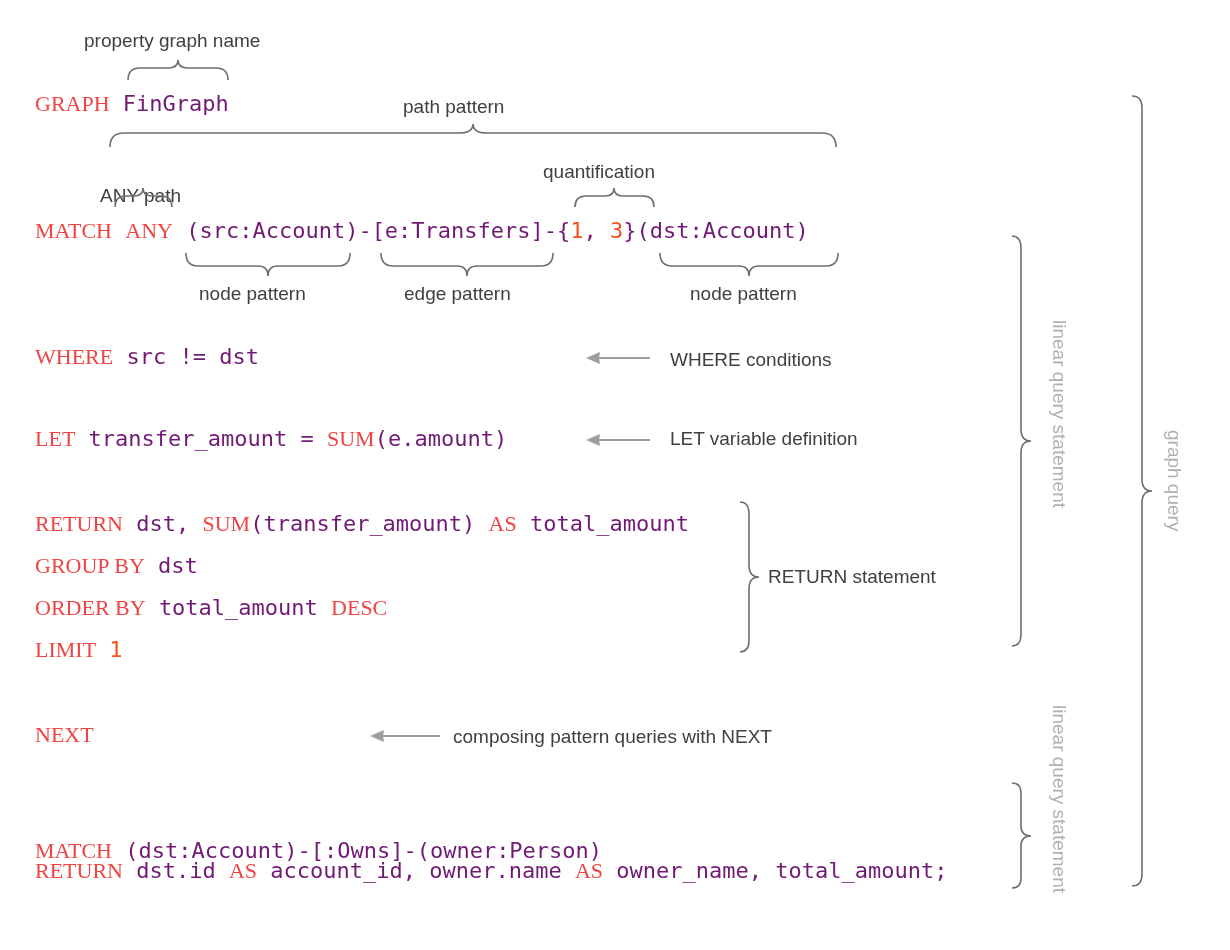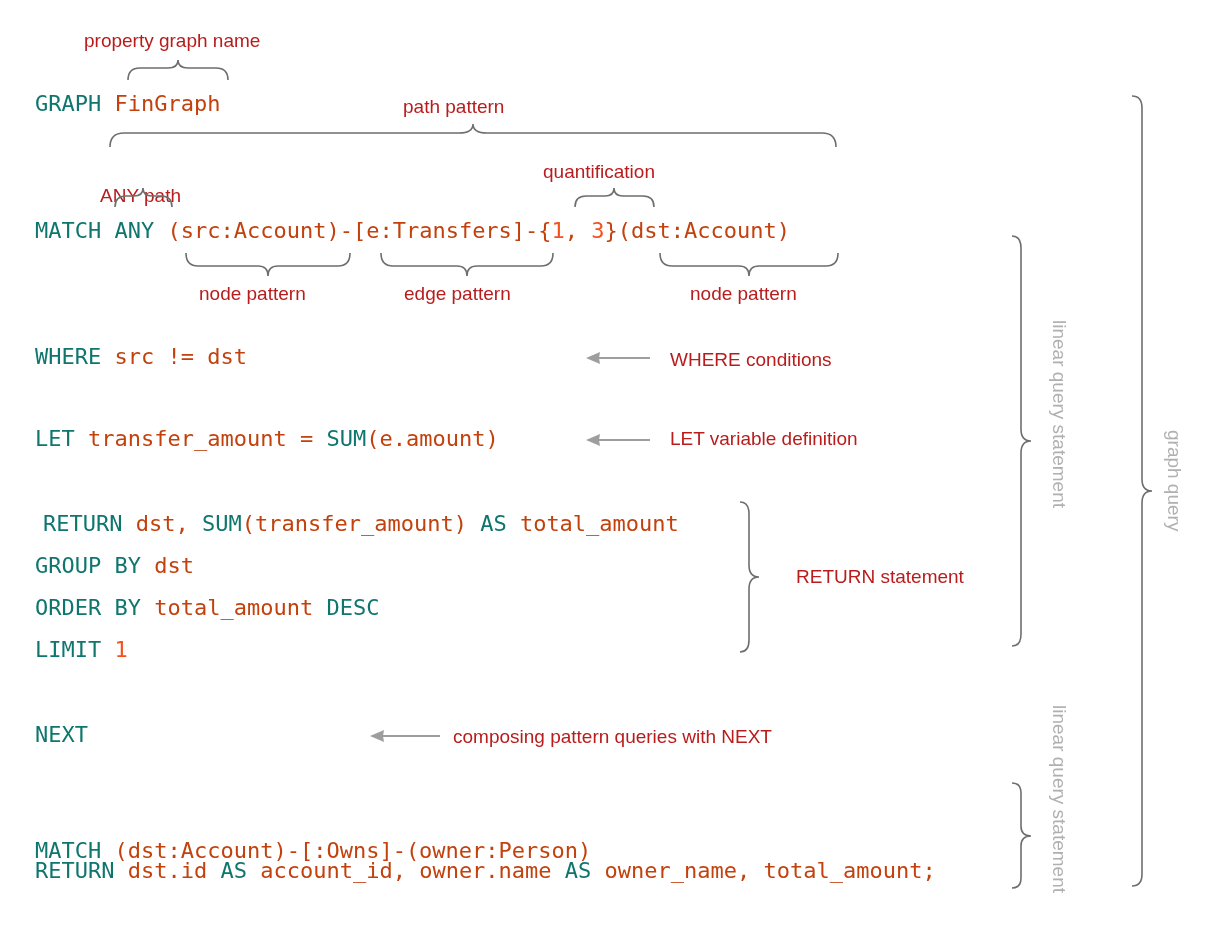--- a/index.html
+++ b/index.html
@@ -18,31 +18,31 @@
   
   .code {
     position: absolute;
     font-family: "DejaVu Sans Mono", "Liberation Mono", monospace;
     font-size: 22px;
     line-height: 22px;
     color: #202124;
     white-space: pre;
     letter-spacing: 0px;
   }
-  .kw  { color: #0f766e; }
+  .kw  { color: #ef4444; font-family: Liberation Serif, serif; }
   .num { color: #f4511e; }
-  .id  { color: #c2410c; }
+  .id  { color: #701a75; }
 
   
   .lbl {
     position: absolute;
     font-family: "Liberation Sans", sans-serif;
     font-size: 19px;
     line-height: 22px;
-    color: #b91c1c;
+    color: #404040;
     white-space: pre;
   }
 
   .vlbl {
     position: absolute;
     font-family: "Liberation Sans", sans-serif;
     font-size: 19px;
     color: #b0b0b0;
     white-space: pre;
     transform-origin: 0 0;
@@ -65,21 +65,21 @@
 <div id="stage">
 
   <div class="code" style="left:35px; top:93px;"><span class="kw">GRAPH</span><span class="id"> </span><span class="id">FinGraph</span></div>
 
   <div class="code" style="left:35px; top:220px;"><span class="kw">MATCH</span> <span class="kw">ANY</span> <span class="id">(src:Account)</span><span class="id">-</span><span class="id">[e:Transfers]</span><span class="id">-</span><span class="id">{</span><span class="num">1</span><span class="id">, </span><span class="num">3</span><span class="id">}</span><span class="id">(dst:Account)</span></div>
 
   <div class="code" style="left:35px; top:346px;"><span class="kw">WHERE</span> <span class="id">src != dst</span></div>
 
   <div class="code" style="left:35px; top:428px;"><span class="kw">LET</span> <span class="id">transfer_amount = </span><span class="kw">SUM</span><span class="id">(e.amount)</span></div>
 
-  <div class="code" style="left:35px; top:513px;margin-left:8px;"><span class="kw">RETURN</span> <span class="id">dst, </span><span class="kw">SUM</span><span class="id">(transfer_amount) </span><span class="kw">AS</span><span class="id"> total_amount</span></div>
+  <div class="code" style="left:35px; top:513px;"><span class="kw">RETURN</span> <span class="id">dst, </span><span class="kw">SUM</span><span class="id">(transfer_amount) </span><span class="kw">AS</span><span class="id"> total_amount</span></div>
 
   <div class="code" style="left:35px; top:555px;"><span class="kw">GROUP BY</span> <span class="id">dst</span></div>
 
   <div class="code" style="left:35px; top:597px;"><span class="kw">ORDER BY</span> <span class="id">total_amount </span><span class="kw">DESC</span></div>
 
   <div class="code" style="left:35px; top:639px;"><span class="kw">LIMIT</span> <span class="num">1</span></div>
 
   <div class="code" style="left:35px; top:724px;"><span class="kw">NEXT</span></div>
 
   <div class="code" style="left:35px; top:840px;"><span class="kw">MATCH</span> <span class="id">(dst:Account)-[:Owns]-(owner:Person)</span></div>
@@ -88,21 +88,21 @@
 
   <div class="lbl" style="left:84px;  top:30px;">property graph name</div>
   <div class="lbl" style="left:403px; top:96px;">path pattern</div>
   <div class="lbl" style="left:100px; top:161px;margin-top:24px;">ANY path</div>
   <div class="lbl" style="left:543px; top:161px;">quantification</div>
   <div class="lbl" style="left:199px; top:283px;">node pattern</div>
   <div class="lbl" style="left:404px; top:283px;">edge pattern</div>
   <div class="lbl" style="left:690px; top:283px;">node pattern</div>
   <div class="lbl" style="left:670px; top:349px;">WHERE conditions</div>
   <div class="lbl" style="left:670px; top:428px;">LET variable definition</div>
-  <div class="lbl" style="left:796px; top:566px;">RETURN statement</div>
+  <div class="lbl" style="left:768px; top:566px;">RETURN statement</div>
   <div class="lbl" style="left:453px; top:726px;">composing pattern queries with NEXT</div>
 
   <div class="vlbl" style="left:1070px; top:320px;">linear query statement</div>
   <div class="vlbl" style="left:1070px; top:705px;">linear query statement</div>
   <div class="vlbl" style="left:1185px; top:430px;">graph query</div>
 
   <svg id="overlay" viewBox="0 0 1230 950">
 
     <path d="M128,80 Q128,68 140,68 L168,68 Q178,68 178,60 Q178,68 188,68 L216,68 Q228,68 228,80"></path>
 

